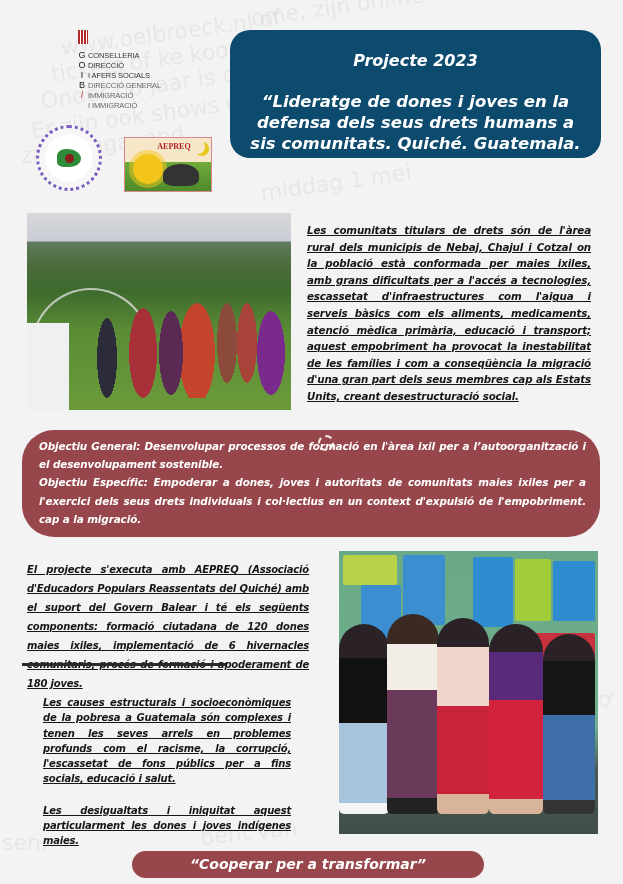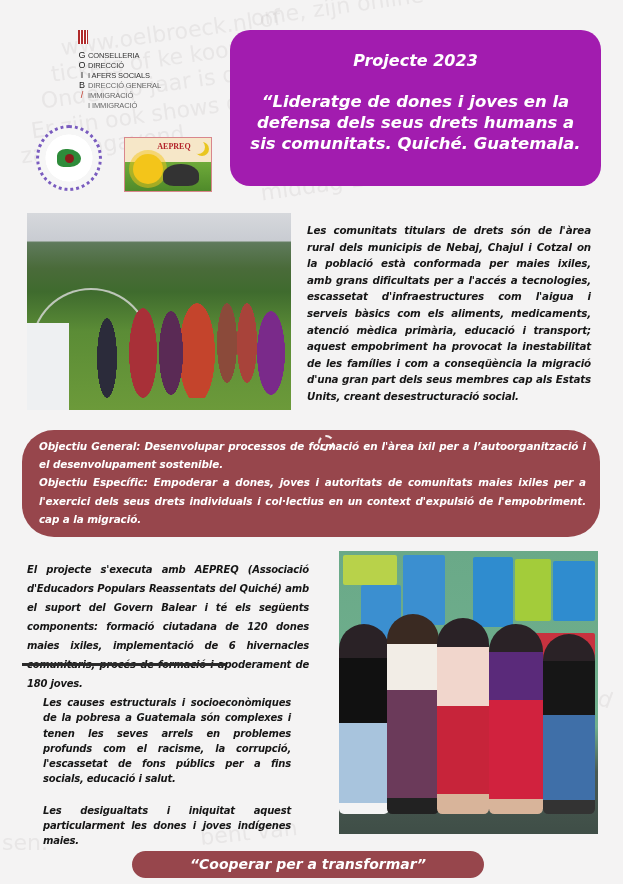--- a/index.html
+++ b/index.html
@@ -61,22 +61,22 @@
     }
     .aepreq-label {
       position: absolute; left: 0; right: 0; top: 4px; text-align: center;
       font-family: "Liberation Serif", serif; font-size: 8px; color: #b3232a; font-weight: bold; padding-left: 12px;
     }
     .aepreq-tree {
       position: absolute; left: 38px; top: 26px; width: 36px; height: 22px;
       background: #333; border-radius: 50% 50% 30% 30%;
     }
     .title-box {
-      position: absolute; left: 230px; top: 30px; width: 371px; height: 156px;
-      background: #a21caf; border-radius: 20px;
+      position: absolute; left: 230px; top: 30px; width: 371px; height: 128px;
+      background: #0c4a6e; border-radius: 20px;
       color: #fff; text-align: center;
       font-family: "DejaVu Sans", sans-serif; font-style: italic; font-weight: bold;
     }
     .title-year { font-size: 16px; margin-top: 21px; }
     .title-main { font-size: 16.5px; line-height: 21px; margin-top: 21px; padding: 0 14px; }
     .photo {
       position: absolute; overflow: hidden;
     }
     .photo-field {
       left: 27px; top: 213px; width: 264px; height: 197px;
@@ -108,21 +108,21 @@
     .photo-women .poster {
       position: absolute; border-radius: 2px;
     }
     .photo-women .figure {
       position: absolute; bottom: 20px; border-radius: 30px 30px 6px 6px;
     }
     .text-block {
       position: absolute;
       font-family: "DejaVu Sans", sans-serif;
       font-style: italic; font-weight: bold;
-      color: #161616; text-align: justify;
+      color: #161616; text-align: justify; text-decoration: underline;
     }
     .intro-text {
       left: 307px; top: 222px; width: 284px;
       font-size: 10.3px; line-height: 16.6px;
       letter-spacing: -0.15px;
     }
     .objectives-box {
       position: absolute; left: 22px; top: 430px; width: 578px; height: 107px;
       background: #97464c; border-radius: 32px;
       color: #fff; padding: 7px 14px 0 17px;

